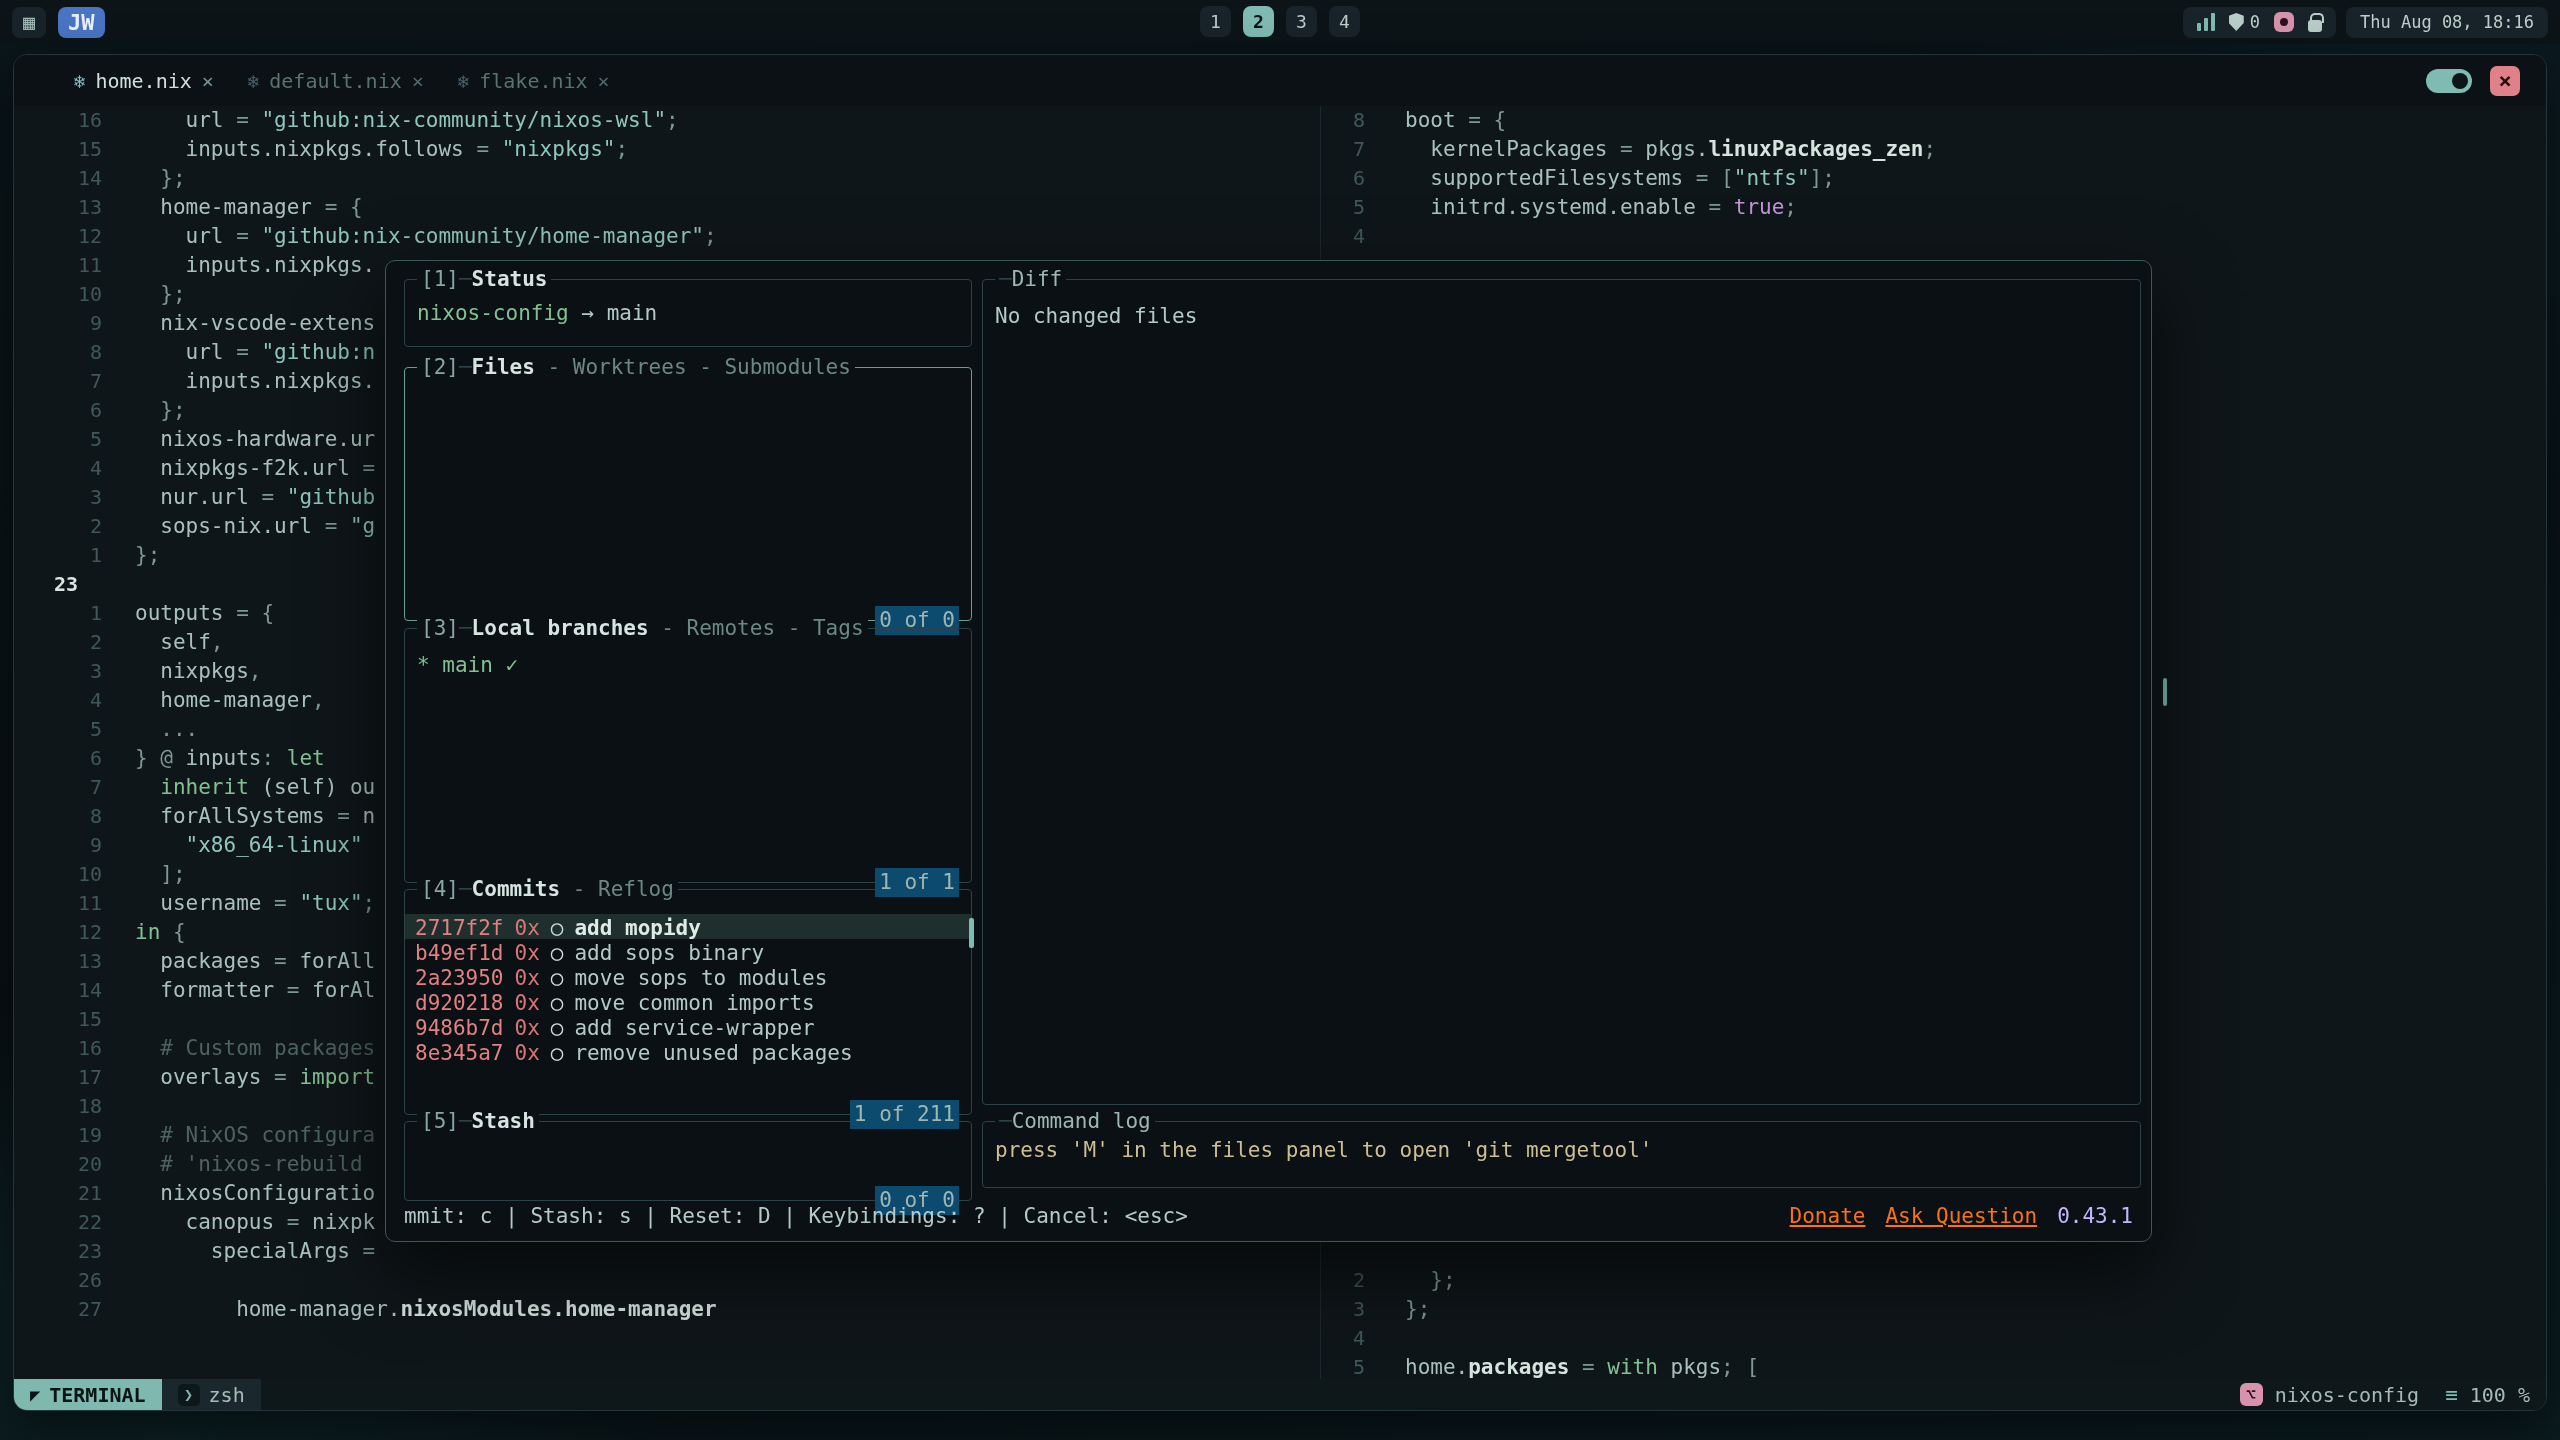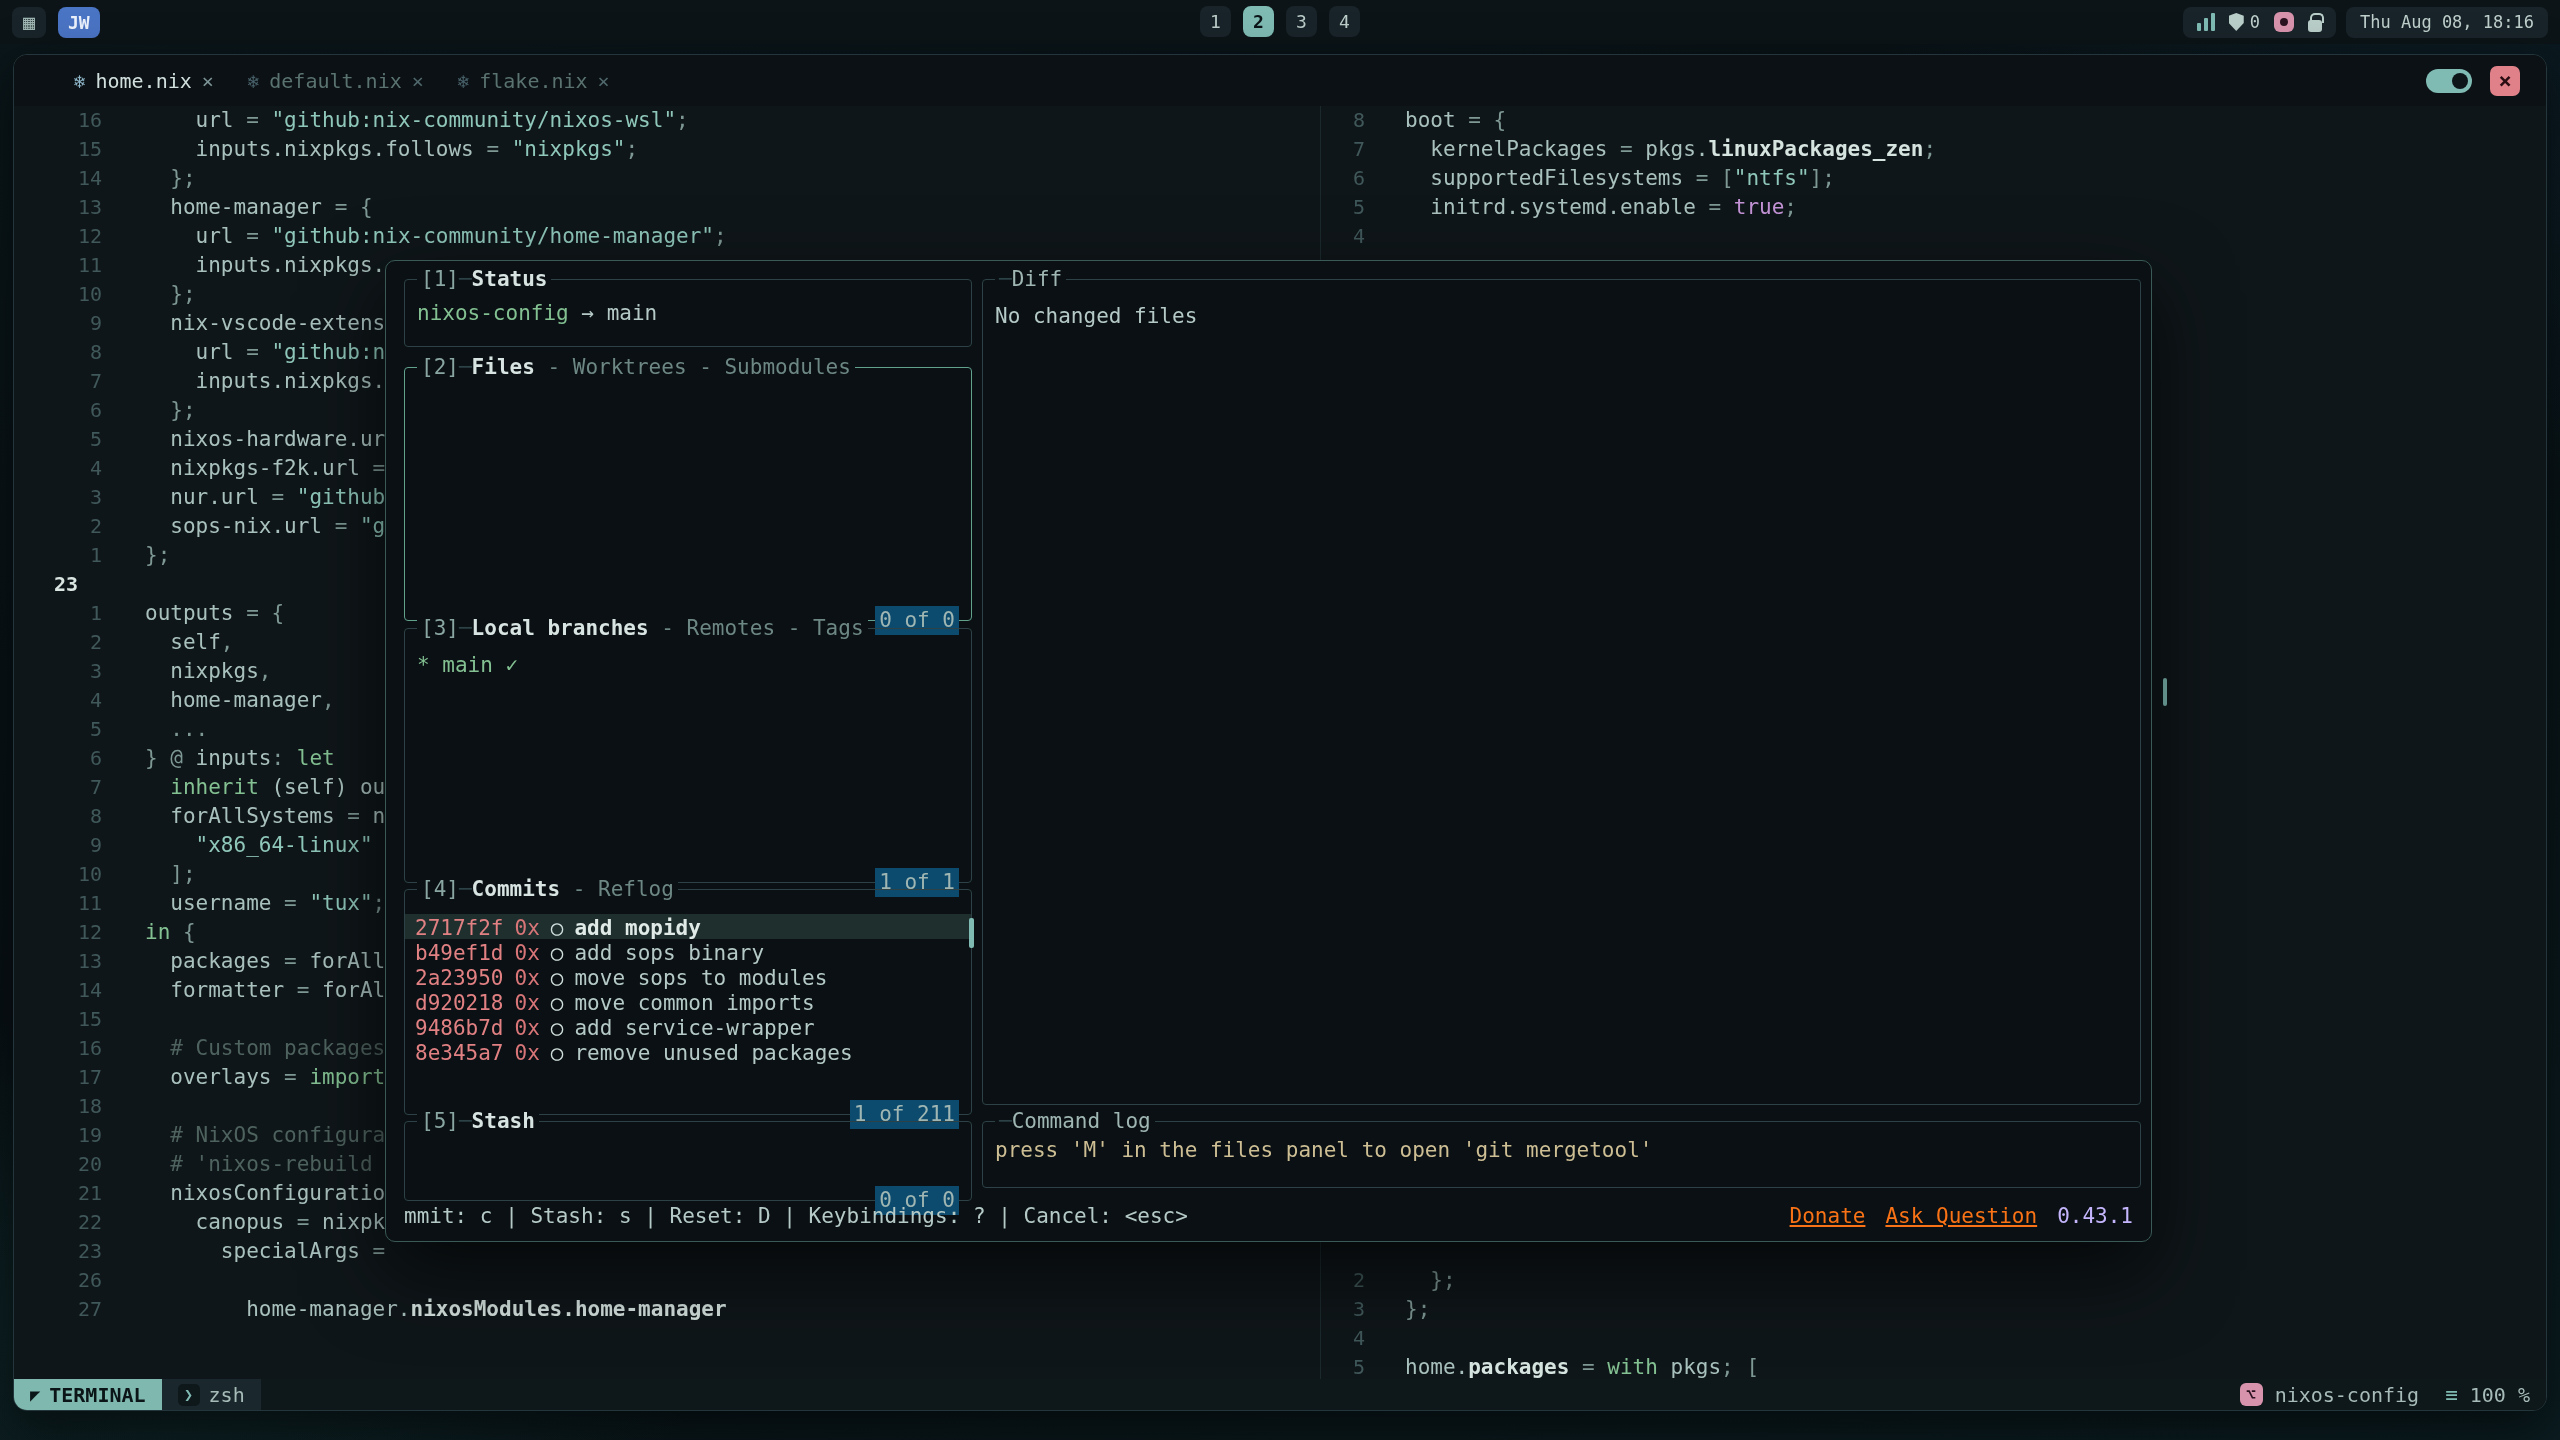--- a/index.html
+++ b/index.html
@@ -6,21 +6,21 @@
   html,body{width:2560px;height:1440px;overflow:hidden;background:#070e12}
   .desktop{position:relative;width:2560px;height:1440px;font-family:"DejaVu Sans Mono","DejaVu Sans",monospace;
     background:
       radial-gradient(900px 520px at 6% 92%, rgba(28,82,80,.28), transparent 62%),
       radial-gradient(1000px 560px at 96% 10%, rgba(22,68,88,.22), transparent 60%),
       radial-gradient(1500px 800px at 50% 55%, rgba(14,44,54,.30), transparent 72%),
       linear-gradient(160deg,#0a161a,#081014 45%,#0b1c20);}
   
   .topbar{position:absolute;left:0;top:0;width:100%;height:44px;background:#0c1417;display:flex;align-items:center;padding:0 12px;gap:12px}
   .tb-btn{width:34px;height:31px;border:none;border-radius:8px;background:#19242a;color:#9fb6b2;font-size:20px;display:flex;align-items:center;justify-content:center;font-family:inherit;cursor:pointer}
-  .logo-badge{height:31px;padding:0 10px;border-radius:8px;background:#4a74c4;color:#eaf1fb;font-weight:700;font-size:18px;display:flex;align-items:center}
+  .logo-badge{height:31px;padding:0 10px;border-radius:8px;background:#4a74c4;color:#eaf1fb;font-weight:700;font-size:22px;display:flex;align-items:center}
   .tb-center{position:absolute;left:50%;top:6px;transform:translateX(-50%);display:flex;gap:12px}
   .ws-btn{width:31px;height:31px;border-radius:8px;background:#19242a;color:#bccdc9;font-size:18px;display:flex;align-items:center;justify-content:center;cursor:pointer}
   .ws-btn.active{background:#7fbbb3;color:#0a1417;font-weight:700}
   .tb-right{margin-left:auto;display:flex;align-items:center;gap:10px}
   .pill{height:31px;background:#19242a;border-radius:8px;padding:0 14px;color:#bfd0cc;font-size:17px;display:flex;align-items:center;gap:14px;white-space:pre}
   .sig{display:flex;align-items:flex-end;gap:3px;height:18px}
   .sig i{display:block;width:4px;background:#7fbbb3;border-radius:1px}
   .sig i:nth-child(1){height:8px}.sig i:nth-child(2){height:13px}.sig i:nth-child(3){height:18px}
   .shield{width:15px;height:18px;background:#b9cdc9;clip-path:polygon(50% 0,100% 15%,100% 55%,50% 100%,0 55%,0 15%)}
   .shield-wrap{display:flex;align-items:center;gap:6px}
@@ -41,21 +41,21 @@
   .win-controls{margin-left:auto;display:flex;align-items:center;gap:18px;padding-right:8px}
   .toggle{width:46px;height:24px;border-radius:12px;background:#7fbbb3;position:relative;cursor:pointer}
   .toggle::after{content:"";position:absolute;right:4px;top:4px;width:16px;height:16px;border-radius:50%;background:#0d1519}
   .close-btn{width:30px;height:30px;border-radius:7px;background:#e08089;color:#2a0d12;display:flex;align-items:center;justify-content:center;font-size:22px;font-weight:700;cursor:pointer}
   .editor{position:absolute;top:51px;left:0;right:0;bottom:31px;display:flex;overflow:hidden;font-size:21px}
   .pane{overflow:hidden}
   .pane.left{width:1306px;padding-left:40px}
   .pane.right{flex:1;border-left:1px solid #1b292d;padding-left:10px}
   .row{height:29px;line-height:29px;display:flex;white-space:pre}
   .ln{flex:none;text-align:right;color:#40585a;font-size:20px}
-  .pane.left .ln{width:48px;margin-right:43px}
+  .pane.left .ln{width:48px;margin-right:33px}
   .pane.right .ln{width:34px;margin-right:40px}
   .ln.cur{text-align:left;color:#d9e6e2;font-weight:700}
   .code{white-space:pre}
   .tk-id{color:#a9c1bd}.tk-str{color:#8fc7bb}.tk-p{color:#7e9894}.tk-kw{color:#83c092}
   .tk-bool{color:#c393d6}.tk-com{color:#4e625e}.tk-fn{color:#d6e4e0;font-weight:600}
   
   .statusline{position:absolute;left:0;right:0;bottom:0;height:31px;background:#0e171a;display:flex;align-items:center;font-size:20px}
   .mode-seg{background:#7fb8ae;color:#0b1517;font-weight:700;height:100%;display:flex;align-items:center;padding:0 16px;gap:9px}
   .mode-seg .mode-icon{font-size:17px}
   .shell-seg{background:#1a282d;height:100%;display:flex;align-items:center;padding:0 16px;gap:9px;color:#a7bcb8}

